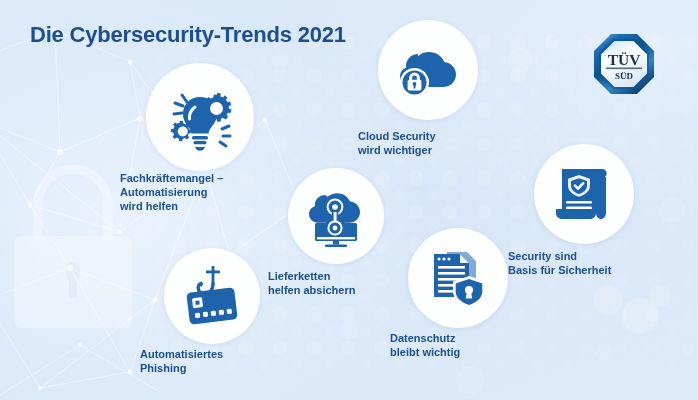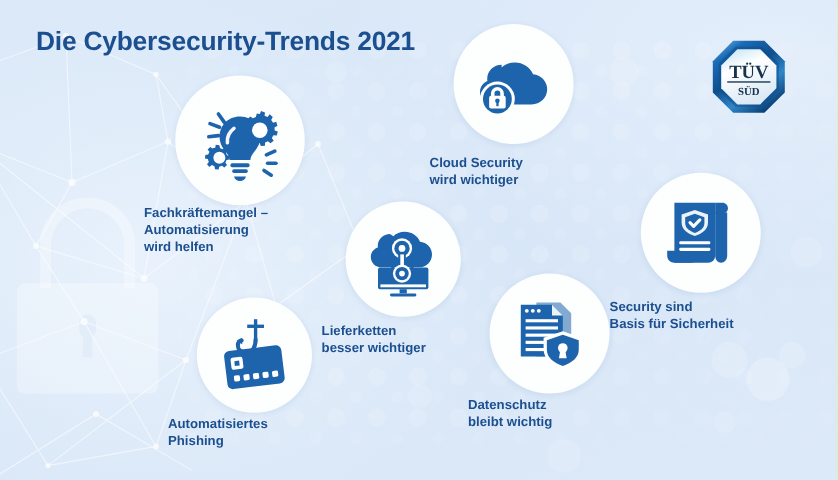--- a/index.html
+++ b/index.html
@@ -5,21 +5,21 @@
 <style>
   * { margin:0; padding:0; box-sizing:border-box; }
   html, body {
     width:698px; height:400px;
     font-family:"Liberation Sans", sans-serif;
     overflow:hidden;
   }
   #infographic {
     position:relative;
     width:698px; height:400px;
-    background:#bef264;
+    background:#e5e5e5;
     overflow:hidden;
   }
   
   .bg-layer { position:absolute; inset:0; pointer-events:none; }
   .bg-gradient {
     background:
       radial-gradient(ellipse 70% 90% at 18% 55%, #e9f2fc 0%, rgba(233,242,252,0) 62%),
       radial-gradient(ellipse 80% 70% at 92% 12%, #e4eefb 0%, rgba(228,238,251,0) 65%),
       linear-gradient(160deg, #dbe9f8 0%, #d7e6f7 45%, #dce9f8 100%);
   }
@@ -250,21 +250,21 @@
         <rect x="13" y="54" width="38" height="2.4" fill="#ffffff"></rect>
         <rect x="29" y="58" width="6" height="3.5"></rect>
         <rect x="21" y="61.5" width="22" height="2.6" rx="1.2"></rect>
 
         <circle cx="31" cy="45" r="7.6" fill="#ffffff"></circle>
         <circle cx="31" cy="45" r="5.6" fill="#1d64ac"></circle>
         <circle cx="31" cy="45" r="2.4" fill="#ffffff"></circle>
       </svg>
     </div>
     <div class="caption" style="left:268px; top:270px; width:136px;">Lieferketten
-besser wichtiger</div>
+helfen absichern</div>
   </div>
 
   <div class="trend">
     <div class="bubble" style="left:164px; top:248px; width:96px; height:96px;">
       <svg width="66" height="64" viewBox="0 0 66 64" fill="#1d64ac">
 
         <rect x="32.6" y="2" width="2.8" height="19"></rect>
         <rect x="27" y="6.5" width="14" height="2.8"></rect>
 
         <path d="M34 19c0 7-3.2 10.8-8.2 10.8-4 0-6.6-2.6-6.6-6 0-2.4 1.4-4 3.2-4" fill="none" stroke="#1d64ac" stroke-width="3.4" stroke-linecap="round"></path>

